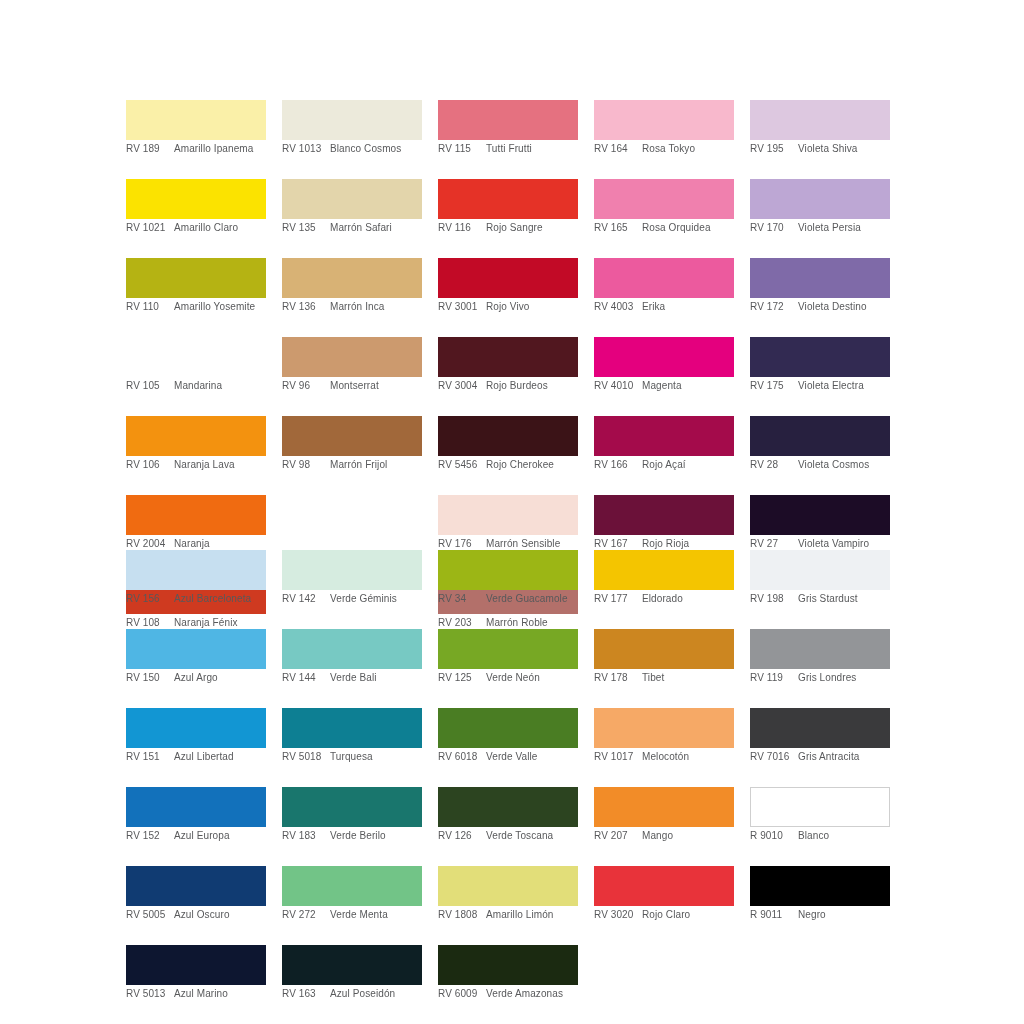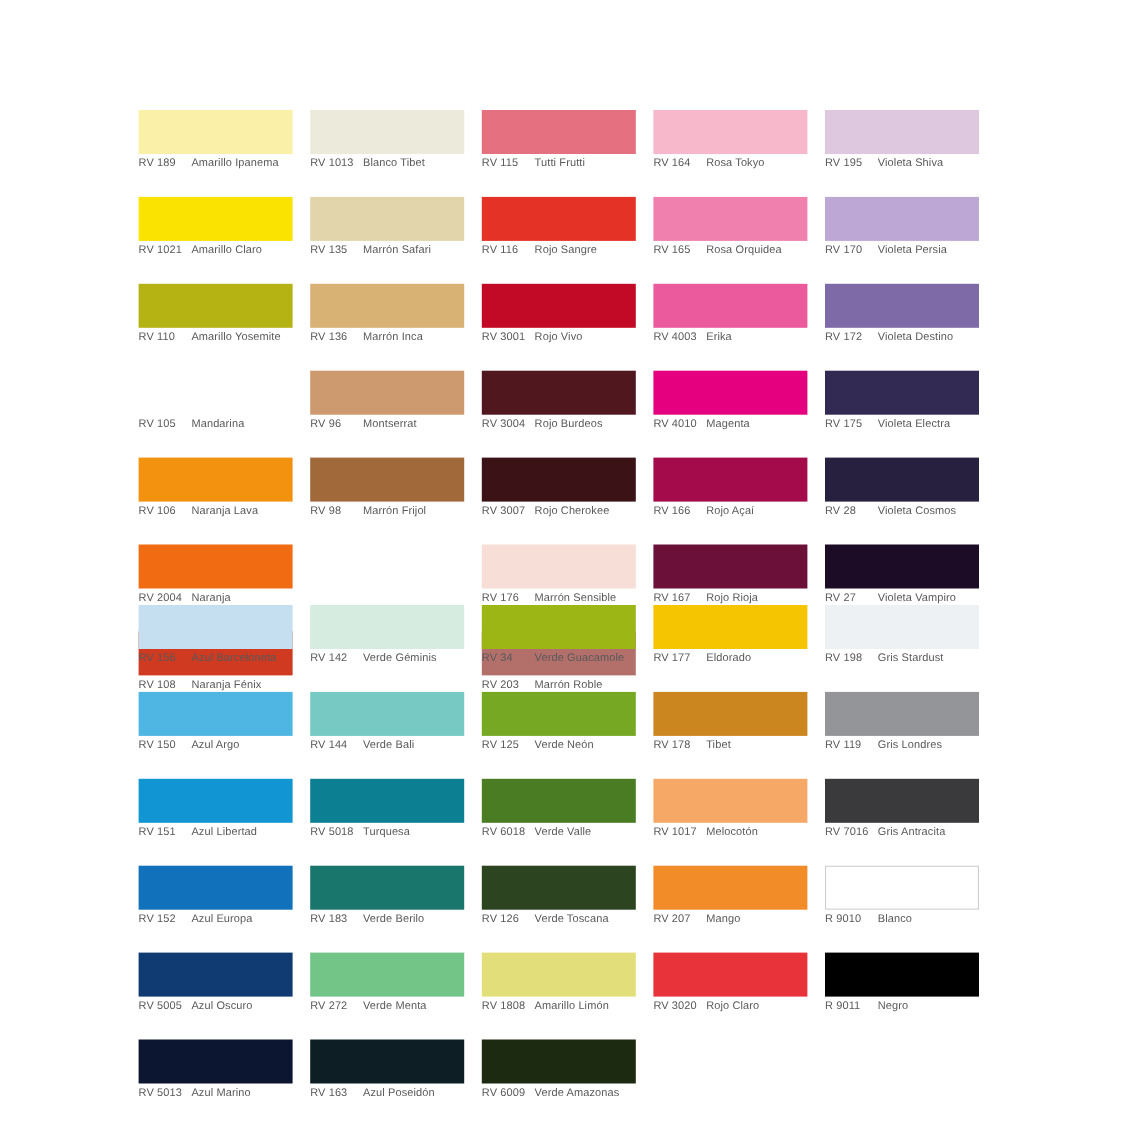--- a/index.html
+++ b/index.html
@@ -117,21 +117,21 @@
             <span class="code">RV 108</span>
             <span class="cname">Naranja Fénix</span>
           </div>
         </div>
       </div>
       <div class="column">
         <div class="swatch-cell">
           <div class="chip" style="background: rgb(236, 234, 219);"></div>
           <div class="caption">
             <span class="code">RV 1013</span>
-            <span class="cname">Blanco Tibet</span>
+            <span class="cname">Blanco Cosmos</span>
           </div>
         </div>
         <div class="swatch-cell">
           <div class="chip" style="background: rgb(227, 213, 171);"></div>
           <div class="caption">
             <span class="code">RV 135</span>
             <span class="cname">Marrón Safari</span>
           </div>
         </div>
         <div class="swatch-cell">
@@ -181,21 +181,21 @@
         <div class="swatch-cell">
           <div class="chip" style="background: rgb(81, 23, 31);"></div>
           <div class="caption">
             <span class="code">RV 3004</span>
             <span class="cname">Rojo Burdeos</span>
           </div>
         </div>
         <div class="swatch-cell">
           <div class="chip" style="background: rgb(59, 19, 23);"></div>
           <div class="caption">
-            <span class="code">RV 3007</span>
+            <span class="code">RV 5456</span>
             <span class="cname">Rojo Cherokee</span>
           </div>
         </div>
         <div class="swatch-cell">
           <div class="chip" style="background: rgb(247, 222, 214);"></div>
           <div class="caption">
             <span class="code">RV 176</span>
             <span class="cname">Marrón Sensible</span>
           </div>
         </div>

